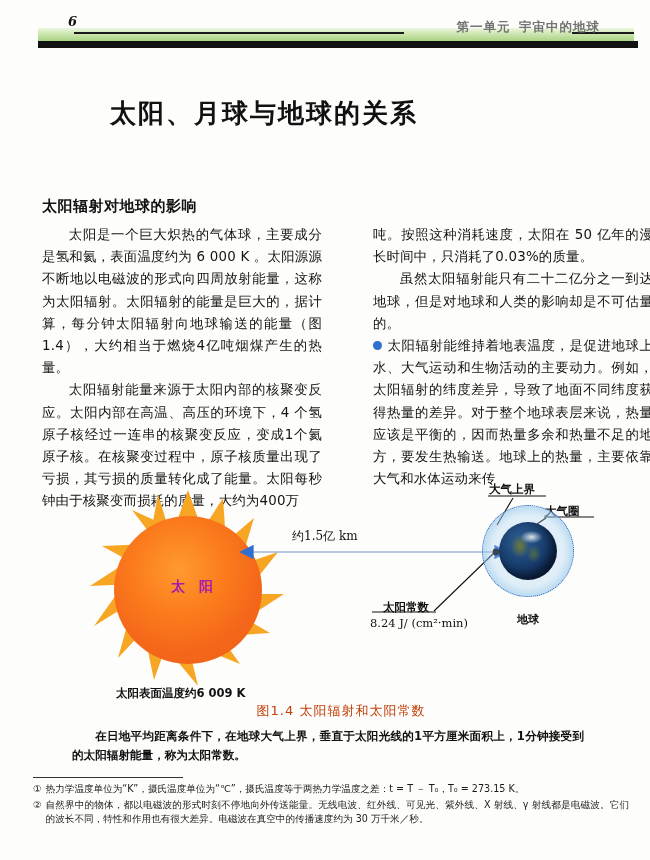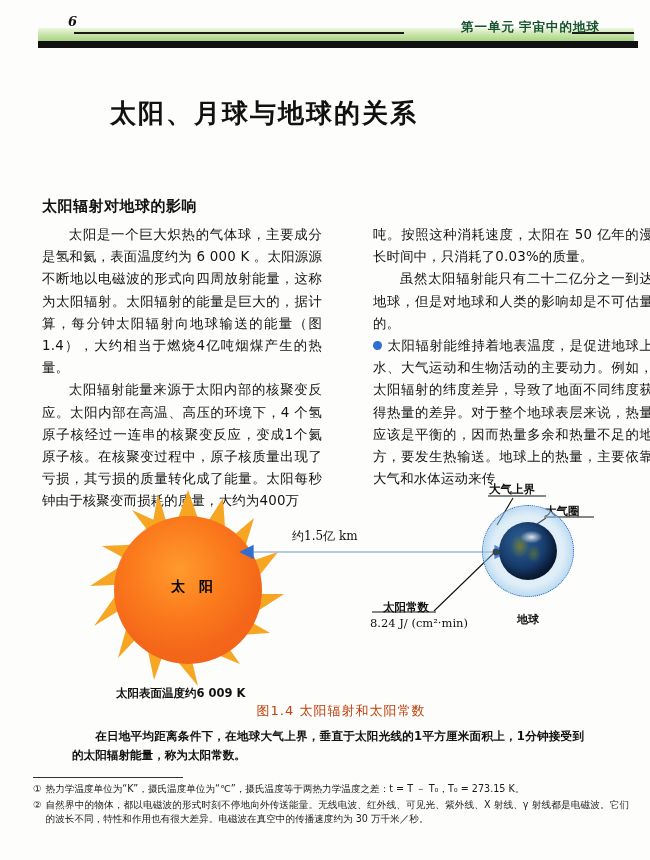--- a/index.html
+++ b/index.html
@@ -30,22 +30,22 @@
     position:absolute;left:572px;top:32px;width:62px;height:2px;background:#1a1a1a;
   }
   .pagenum{
     position:absolute;left:68px;top:14px;
     font-family:"DejaVu Serif","Liberation Serif",serif;
     font-weight:bold;font-style:italic;font-size:13px;color:#111;
     letter-spacing:0;
   }
   .hdr-title{
     position:absolute;right:50px;top:19px;
-    font-family:Liberation Serif, serif;
-    font-weight:bold;font-size:12.5px;color:#14532d;letter-spacing:1px;
+    font-family:Liberation Mono, monospace;
+    font-weight:bold;font-size:12.5px;color:#737373;letter-spacing:1px;
     white-space:nowrap;
   }
 
   
   .badge-wrap{position:absolute;left:45px;top:48px;width:200px;height:115px;}
   .tri{
     position:absolute;left:0;top:0;
     width:0;height:0;
     border-left:58px solid transparent;
     border-right:58px solid transparent;
@@ -106,21 +106,21 @@
   .figure{position:absolute;left:0;top:480px;width:650px;height:215px;}
 
   .sun-wrap{position:absolute;left:88px;top:10px;width:200px;height:200px;}
   .rays{position:absolute;left:0;top:0;width:200px;height:200px;}
   .sun-core{
     position:absolute;left:26px;top:26px;width:148px;height:148px;border-radius:50%;
     background:radial-gradient(circle at 44% 36%,#ff9a2e 0%,#fb7a1c 38%,#f4671a 65%,#ef5c15 100%);
   }
   .sun-label{
     position:absolute;left:26px;top:88px;width:156px;text-align:center;
-    font-weight:bold;font-size:14px;color:#000000;letter-spacing:14px;
+    font-weight:bold;font-size:14px;color:#a21caf;letter-spacing:14px;
     text-indent:14px;
     font-family:Liberation Serif, serif;
   }
   .sun-caption{
     position:absolute;left:28px;top:196px;width:230px;
     font-weight:bold;font-size:11.5px;color:#111;white-space:nowrap;
   }
 
   .dist-line{position:absolute;left:0;top:0;width:650px;height:215px;}
   .dist-label{

